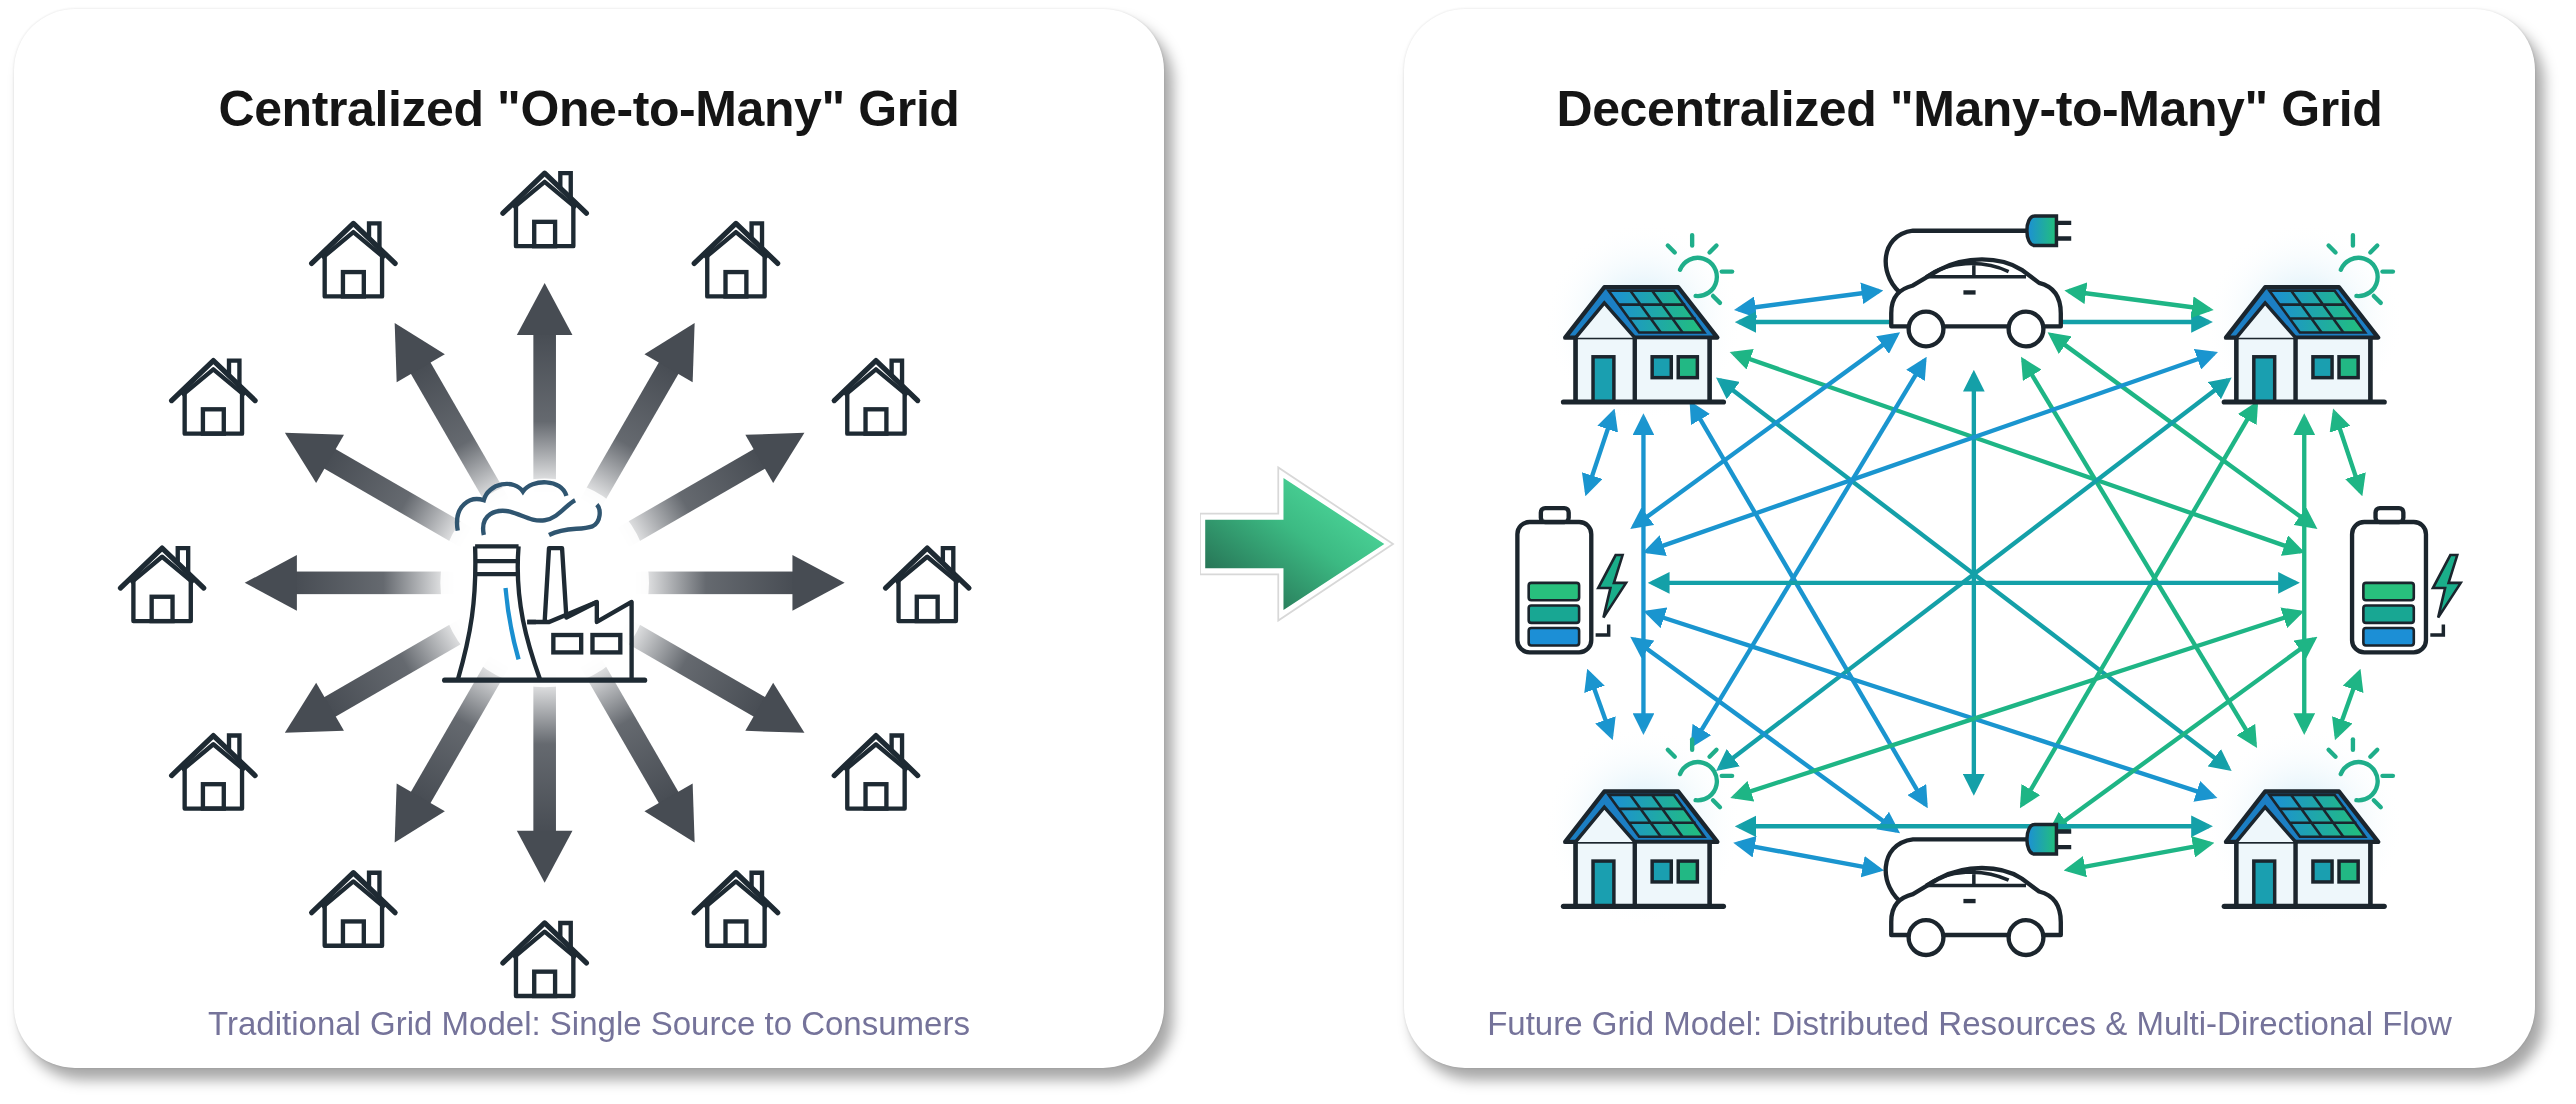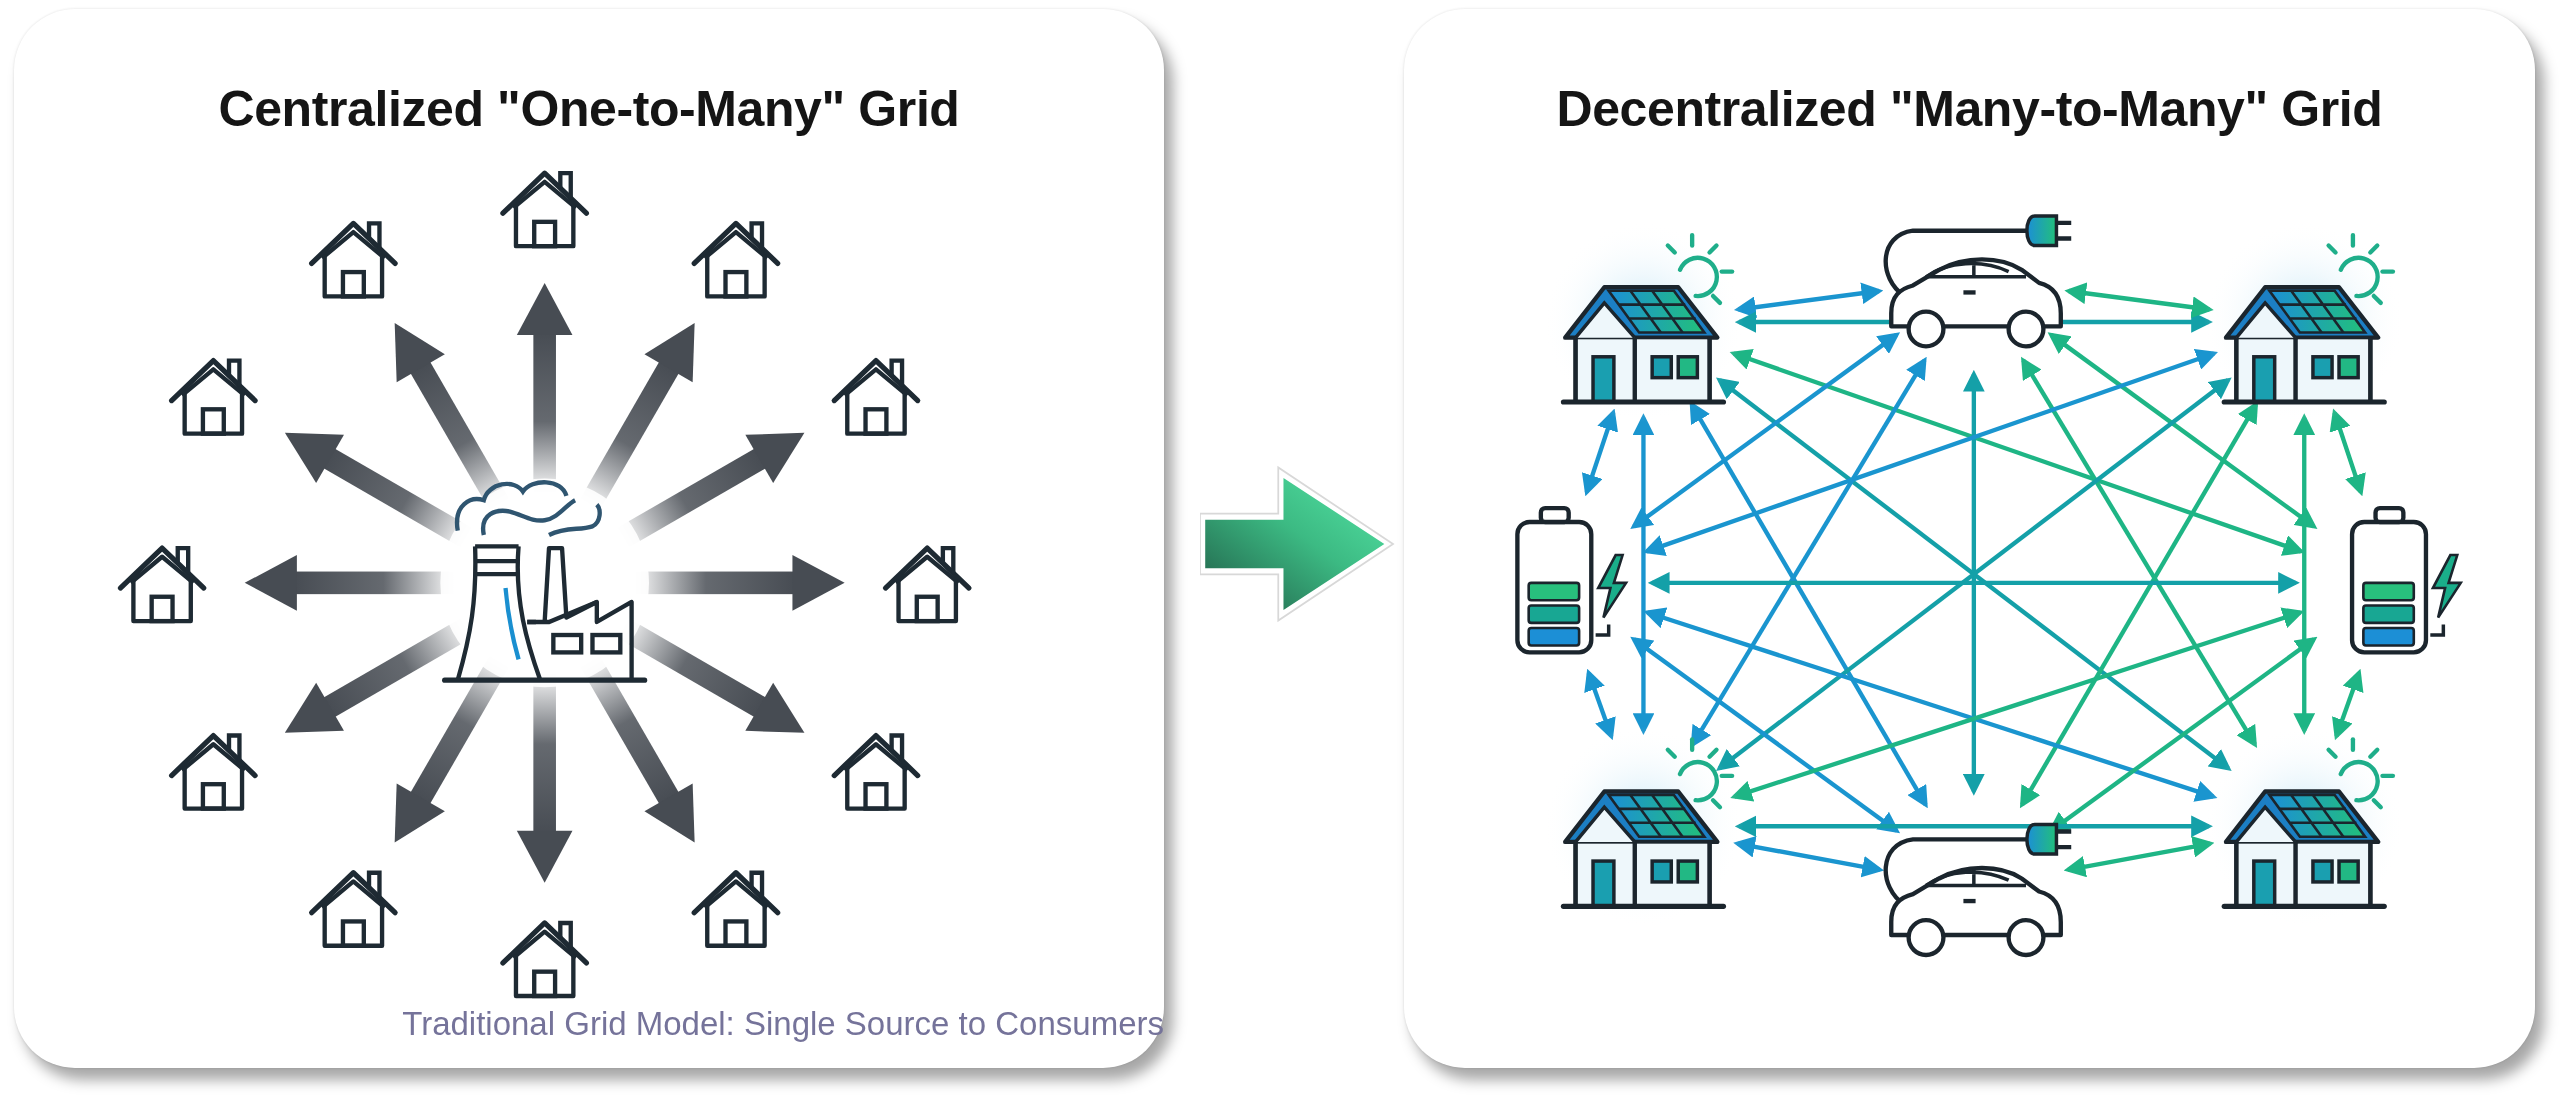--- a/index.html
+++ b/index.html
@@ -11,21 +11,21 @@
     position:absolute; background:#ffffff; border-radius:61px;
     box-shadow: 8.7px 12px 14px rgba(0,0,0,0.35), 0 0 2.6px rgba(0,0,0,0.12);
   }
   #card-left { left:14px; top:8.7px; width:1150px; height:1059px; }
   #card-right { left:1404px; top:8.7px; width:1131px; height:1059px; }
   .card-title {
     position:absolute; left:0; right:0; top:71px; text-align:center;
     font-size:50px; font-weight:bold; color:#151515; letter-spacing:-0.4px;
   }
   .card-sub {
-    position:absolute; left:0; right:0; top:996px; text-align:right;
+    position:absolute; left:0; right:0; top:996px; text-align:center;
     font-size:33px; color:#75739a;
   }
   svg.scene { position:absolute; left:0; top:0; }
   #transition-arrow { position:absolute; left:1200px; top:457px; width:200px; height:174px; }
 </style>
 </head>
 <body>
 
 <div id="card-left" class="card">
   <div class="card-title">Centralized "One-to-Many" Grid</div>
@@ -238,14 +238,15 @@
         <use href="#solarhouse" transform="translate(275,360)"></use>
         <use href="#evcar" transform="translate(655,310)"></use>
         <use href="#solarhouse" transform="translate(1035,360)"></use>
         <use href="#battery" transform="translate(175,660)"></use>
         <use href="#battery" transform="translate(1135,660)"></use>
         <use href="#solarhouse" transform="translate(275,940)"></use>
         <use href="#evcar" transform="translate(655,1010)"></use>
         <use href="#solarhouse" transform="translate(1035,940)"></use>
       </g>
   </svg>
+  <div class="card-sub">Future Grid Model: Distributed Resources &amp; Multi-Directional Flow</div>
 </div>
 
 
 </body></html>

